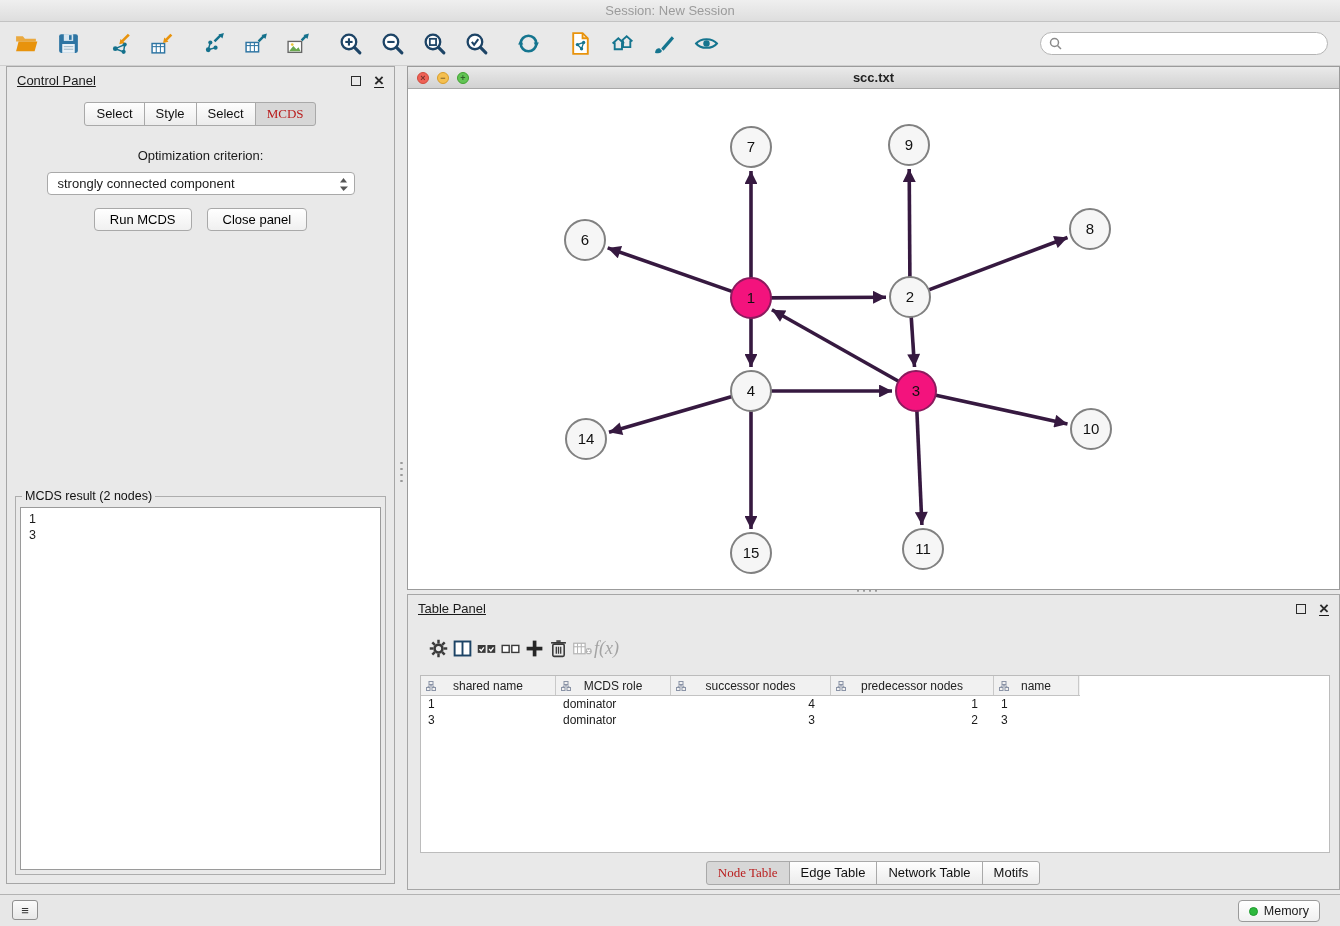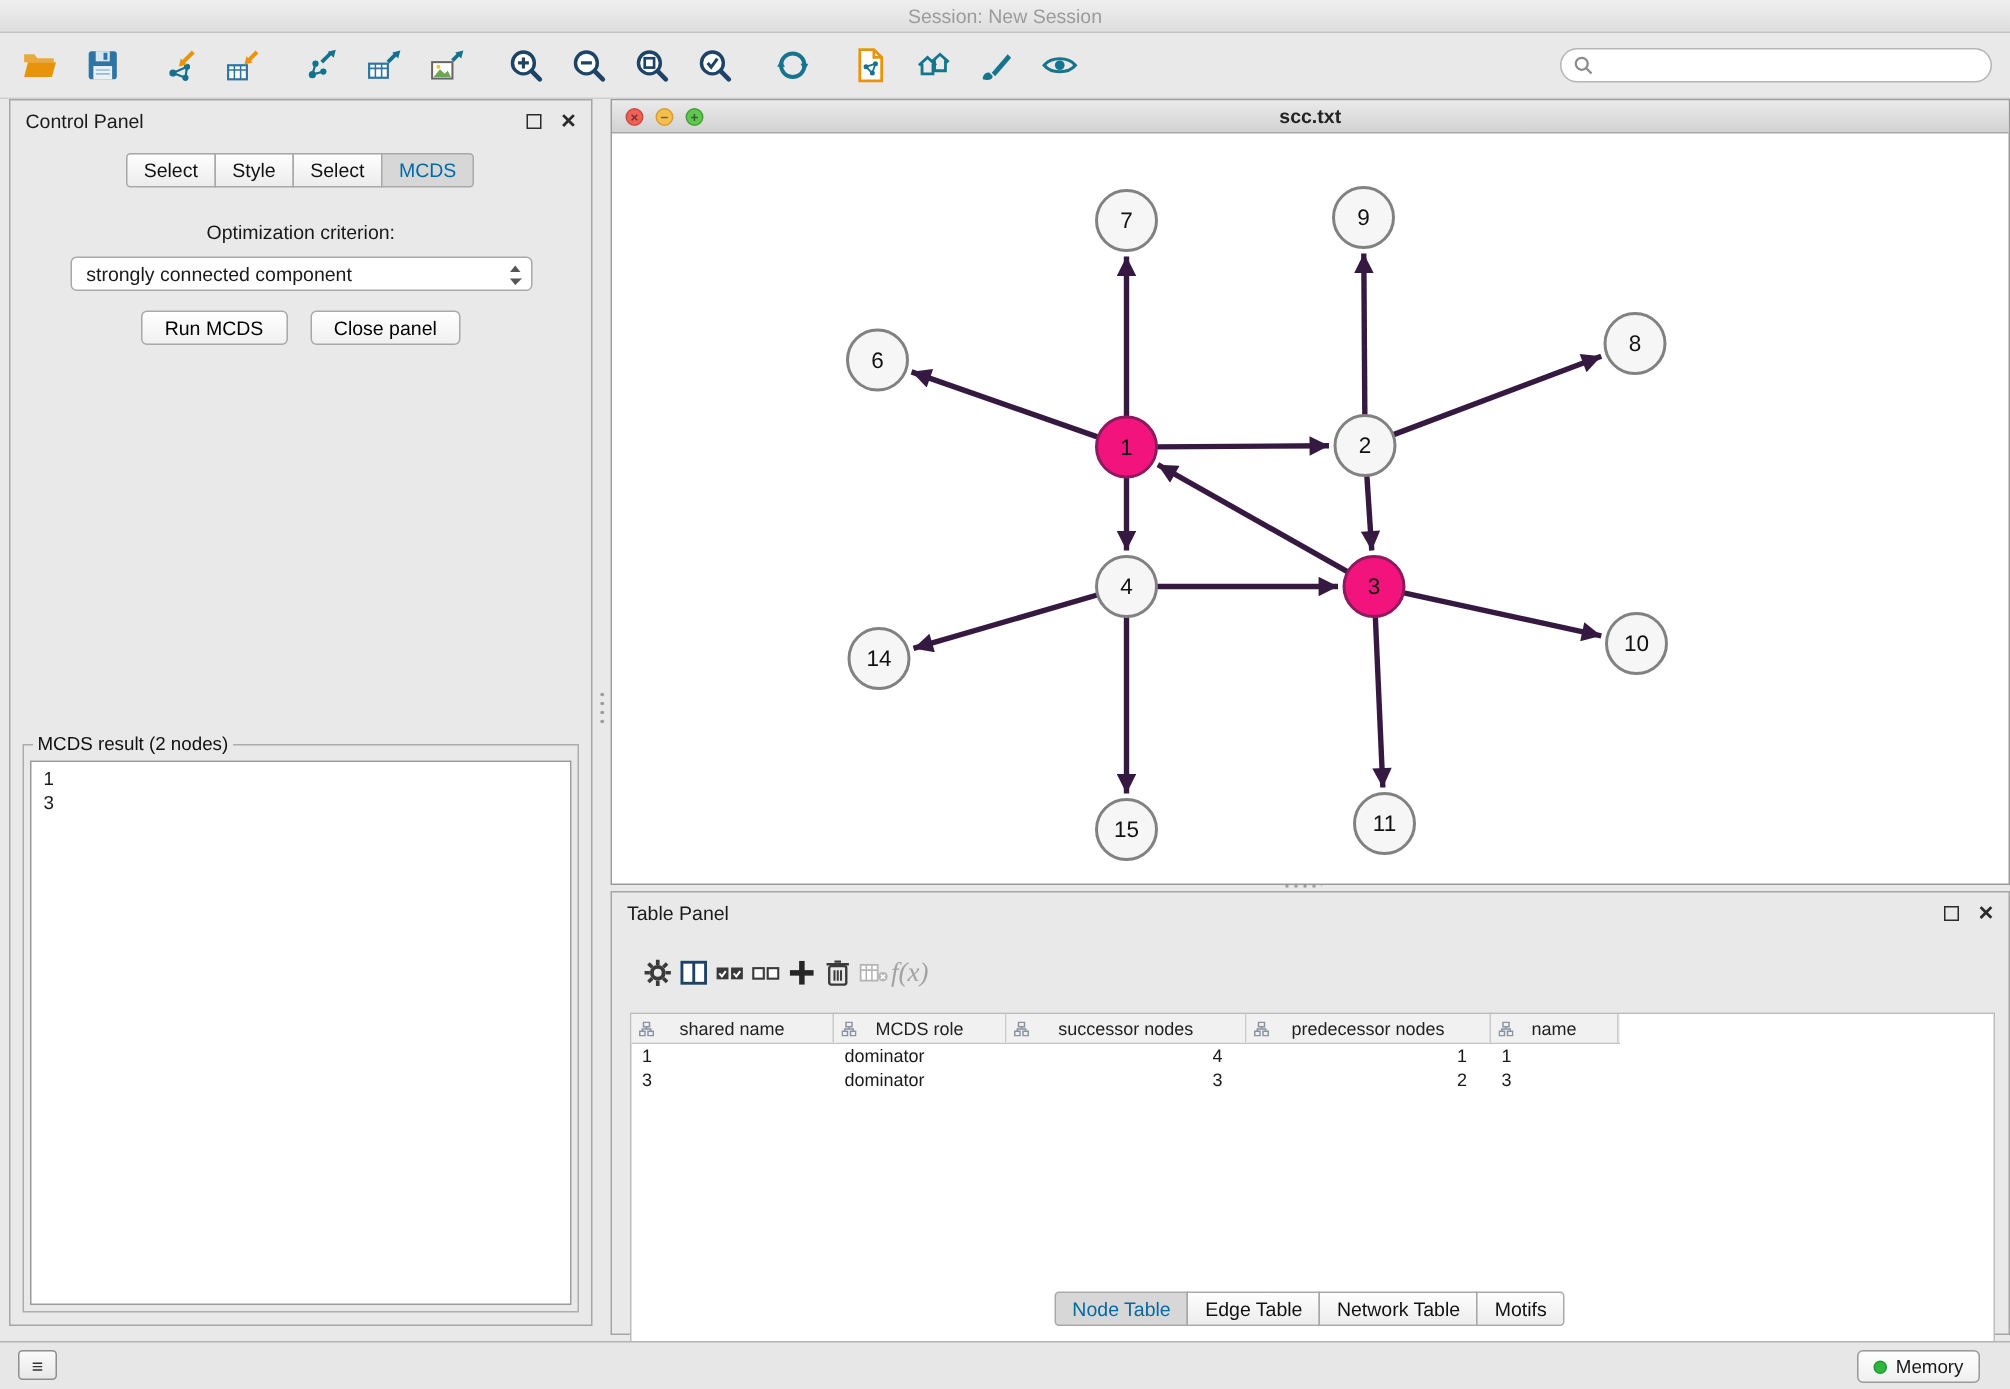--- a/index.html
+++ b/index.html
@@ -28,38 +28,38 @@
   .tb-btn { width:28px; height:28px; display:flex; align-items:center; justify-content:center; }
   .tb-btn svg { width:25px; height:25px; }
   .searchbox {
     margin-left:auto; width:288px; height:23px;
     background:#fff; border:1px solid #b5b5b5; border-radius:12px;
     display:flex; align-items:center; padding:0 8px; gap:6px;
   }
   .searchbox input { border:none; outline:none; flex:1; font-size:12px; background:transparent; font-family:inherit; }
 
   
-  .panel-header { display:flex; align-items:center; height:27px; padding:0 10px; }
+  .panel-header { display:flex; align-items:center; height:27px; padding:0 10px;text-decoration:underline; }
   .panel-title { flex:1; font-size:13px; }
   .float-ico { width:10px; height:10px; border:1.6px solid #2b2b2b; display:inline-block; margin-right:13px; }
   .close-ico { font-size:17px; font-weight:700; color:#2b2b2b; line-height:14px; }
 
   
   .control-panel {
     position:absolute; left:6px; top:66px; width:389px; height:818px;
     background:#e9e9e9; border:1px solid #a6a6a6;
   }
   .cp-tabs { display:flex; justify-content:center; margin-top:8px; }
   .cp-tab, .tp-tab {
     border:1px solid #a9a9a9; background:linear-gradient(#fefefe,#ececec);
     padding:3px 11px; font-size:13px; margin-left:-1px; color:#111; cursor:default;
   }
   .cp-tab:first-child, .tp-tab:first-child { border-radius:3px 0 0 3px; }
   .cp-tab:last-child,  .tp-tab:last-child  { border-radius:0 3px 3px 0; }
-  .cp-tab.active, .tp-tab.active { background:#d7d7d7; color:#0369a1; }
+  .cp-tab.active, .tp-tab.active { background:#d7d7d7; color:#b91c1c;font-family:Liberation Serif, serif; }
   .opt-label { text-align:center; margin-top:22px; font-size:13px; }
   .dropdown {
     width:308px; height:23px; margin:9px auto 0; position:relative;
     background:#fff; border:1px solid #a9a9a9; border-radius:4px;
     display:flex; align-items:center; padding:0 26px 0 10px; font-size:13px;
   }
   .dropdown .stepper { position:absolute; right:6px; top:4px; }
   .cp-buttons { display:flex; justify-content:center; gap:15px; margin-top:13px; }
   .cp-btn {
     background:linear-gradient(#ffffff,#f0f0f0); border:1px solid #a9a9a9;
@@ -101,21 +101,21 @@
   
   .table-panel {
     position:absolute; left:407px; top:594px; right:0; height:296px;
     background:#e9e9e9; border:1px solid #a6a6a6;
   }
   .tp-toolbar { display:flex; align-items:center; padding:0 0 0 18px; height:48px; margin-top:2px; }
   .tp-tool { width:24px; height:24px; display:flex; align-items:center; justify-content:center; }
   .tp-tool svg { width:21px; height:21px; }
   .fx-label { font-family:"Liberation Serif",serif; font-style:italic; font-size:18px; color:#a3a3a3; }
   .tp-table {
-    position:absolute; left:12px; right:9px; top:80px; height:220px;
+    position:absolute; left:12px; right:9px; top:80px; height:178px;
     background:#fff; border:1px solid #bcbcbc; overflow:hidden;
   }
   .tp-header { display:flex; height:20px; background:#f1f1f1; border-bottom:1px solid #c3c3c3; width:659px; }
   .tp-hcell {
     position:relative; display:flex; align-items:center; justify-content:center;
     font-size:12px; color:#222; border-right:1px solid #c9c9c9; background:#f1f1f1;
   }
   .tp-hcell .sort-icon { position:absolute; left:5px; top:5px; }
   .tp-row { display:flex; height:16px; align-items:center; font-size:12px; }
   .tp-cell { padding:0 7px; overflow:hidden; white-space:nowrap; }

